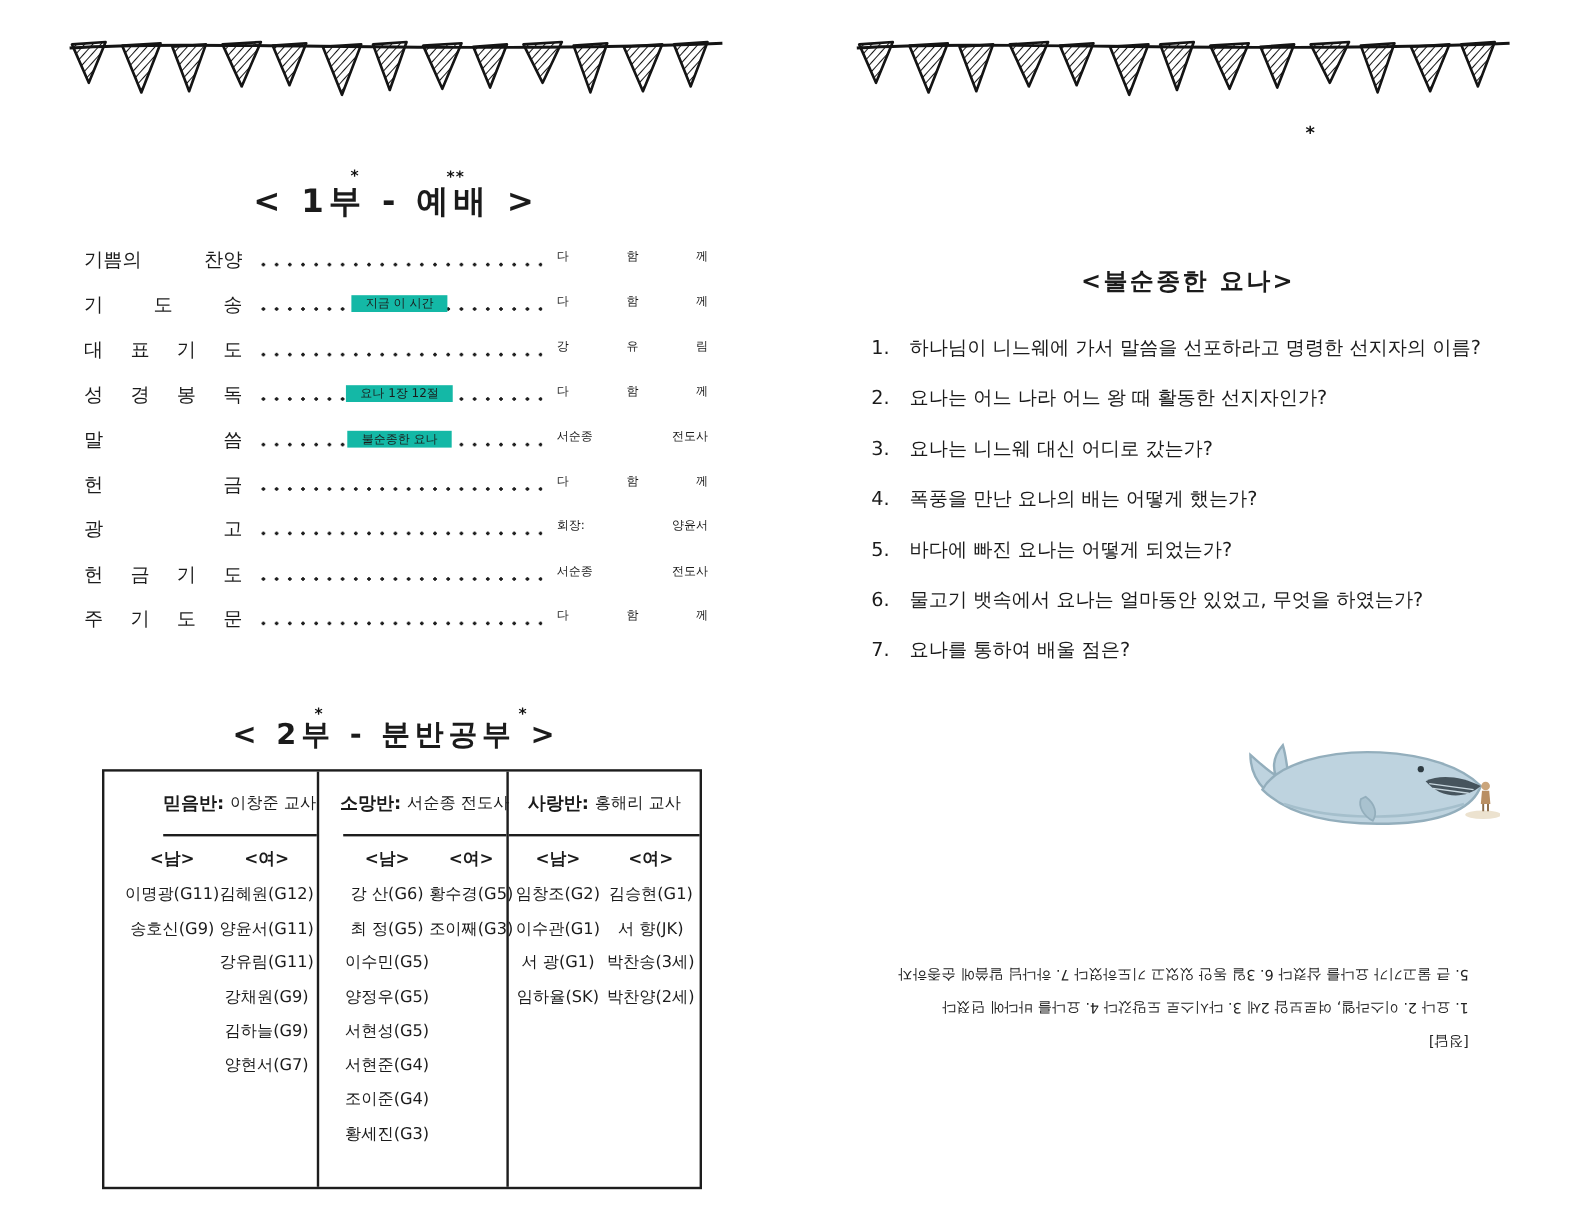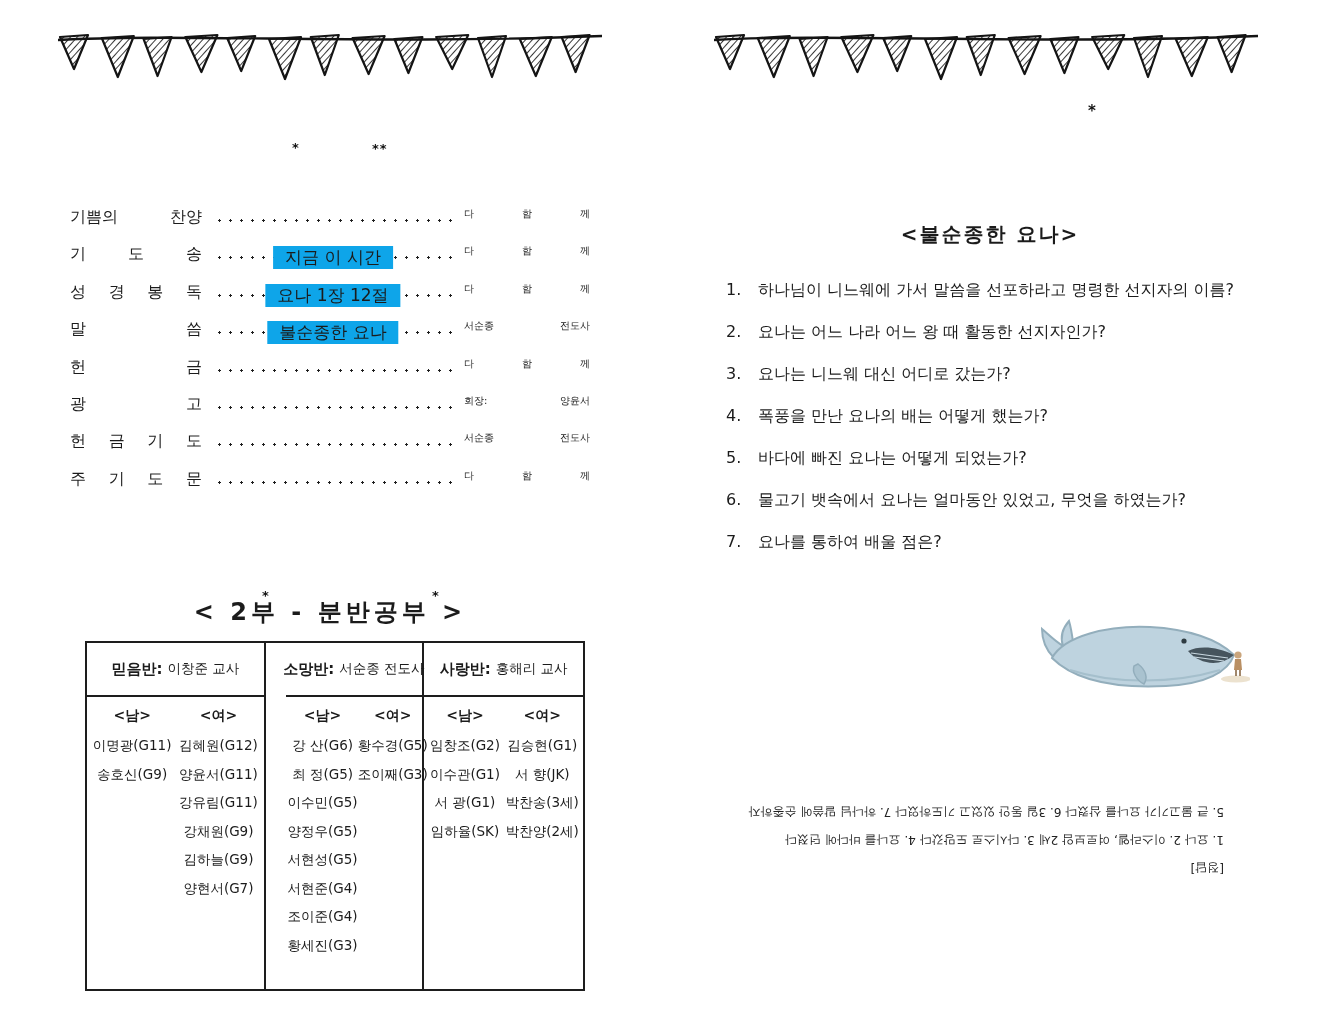--- a/index.html
+++ b/index.html
@@ -20,29 +20,29 @@
   .star{position:absolute;font-size:13px;font-weight:bold;color:#111;letter-spacing:1px;}
 
   .service-list{position:absolute;left:70px;top:207px;width:520px;}
   .svc-row{display:flex;align-items:flex-start;height:37.4px;font-size:16px;}
   .svc-label{width:132px;text-align:justify;text-align-last:justify;white-space:nowrap;}
   .svc-dots{flex:1;position:relative;height:20px;margin:0 10px;}
   .svc-dots::before{content:"";position:absolute;left:2px;right:2px;top:12px;height:3px;
       background-image:radial-gradient(circle,#1d1d1d 1.3px,rgba(0,0,0,0) 1.4px);
       background-size:11px 3px;background-repeat:repeat-x;}
   .svc-mid{position:absolute;left:50%;top:2px;transform:translateX(-50%);
-           background:#0ea5e9;padding:0 12px;white-space:nowrap;font-size:17px;}
+           background:#14b8a6;padding:0 12px;white-space:nowrap;font-size:10px;}
   .svc-right{width:126px;text-align:justify;text-align-last:justify;white-space:nowrap;font-size:10px;}
 
   
   .class-table{position:absolute;left:85px;top:641px;width:500px;height:350px;
                border:2px solid #1d1d1d;display:flex;box-sizing:border-box;}
   .t-col{border-right:2px solid #1d1d1d;display:flex;flex-direction:column;box-sizing:border-box;}
   .t-col:last-child{border-right:none;}
-  .t-col.c0{width:36%;} .t-col.c1{width:32%;padding-left:20px;} .t-col.c2{width:32%;}
+  .t-col.c0{width:36%;align-items:flex-end;} .t-col.c1{width:32%;padding-left:20px;} .t-col.c2{width:32%;}
   .t-head{height:52px;border-bottom:2px solid #1d1d1d;display:flex;align-items:center;
           justify-content:center;gap:5px;white-space:nowrap;}
   .t-cls{font-weight:bold;font-size:15px;}
   .t-teacher{font-size:13.5px;}
   .t-body{flex:1;display:flex;padding:10px 2px 0 2px;}
   .t-sub{flex:1;text-align:center;}
   .t-subhead{font-size:14px;font-weight:bold;margin-bottom:6px;}
   .t-nm{font-size:13.5px;line-height:28.5px;white-space:nowrap;}
 
   
@@ -82,35 +82,41 @@
         <polygon points="213,9 245,7 229,49" fill="url(#hatch0)" stroke="#141414" stroke-width="2.2" stroke-linejoin="round"></polygon>
         <polygon points="254.79999999999998,7 282.79999999999995,5 268.79999999999995,45" fill="url(#hatch0)" stroke="#141414" stroke-width="2.2" stroke-linejoin="round"></polygon>
         <polygon points="296.59999999999997,8 328.59999999999997,6 312.59999999999997,44" fill="url(#hatch0)" stroke="#141414" stroke-width="2.2" stroke-linejoin="round"></polygon>
         <polygon points="338.4,9 366.4,7 352.4,43" fill="url(#hatch0)" stroke="#141414" stroke-width="2.2" stroke-linejoin="round"></polygon>
         <polygon points="380.2,7 412.2,5 396.2,39" fill="url(#hatch0)" stroke="#141414" stroke-width="2.2" stroke-linejoin="round"></polygon>
         <polygon points="422,8 450,6 436,47" fill="url(#hatch0)" stroke="#141414" stroke-width="2.2" stroke-linejoin="round"></polygon>
         <polygon points="463.79999999999995,9 495.79999999999995,7 479.79999999999995,46" fill="url(#hatch0)" stroke="#141414" stroke-width="2.2" stroke-linejoin="round"></polygon>
         <polygon points="505.59999999999997,7 533.5999999999999,5 519.5999999999999,42" fill="url(#hatch0)" stroke="#141414" stroke-width="2.2" stroke-linejoin="round"></polygon>
       </svg>
 
+    <div class="part-title" id="part1-title">&lt; 1부  -  예배 &gt;</div>
     <span class="star" style="left:292px;top:140px;">*</span>
     <span class="star" style="left:372px;top:141px;">**</span>
 
     <div class="service-list">
         <div class="svc-row">
           <span class="svc-label">기쁨의 찬양</span>
           <span class="svc-dots"></span>
           <span class="svc-right">다 함 께</span>
         </div>
         <div class="svc-row">
           <span class="svc-label">기 도 송</span>
           <span class="svc-dots">
             <span class="svc-mid">지금 이 시간</span>
           </span>
           <span class="svc-right">다 함 께</span>
+        </div>
+        <div class="svc-row">
+          <span class="svc-label">대 표 기 도</span>
+          <span class="svc-dots"></span>
+          <span class="svc-right">강 유 림</span>
         </div>
         <div class="svc-row">
           <span class="svc-label">성 경 봉 독</span>
           <span class="svc-dots">
             <span class="svc-mid">요나 1장 12절</span>
           </span>
           <span class="svc-right">다 함 께</span>
         </div>
         <div class="svc-row">
           <span class="svc-label">말 씀</span>

